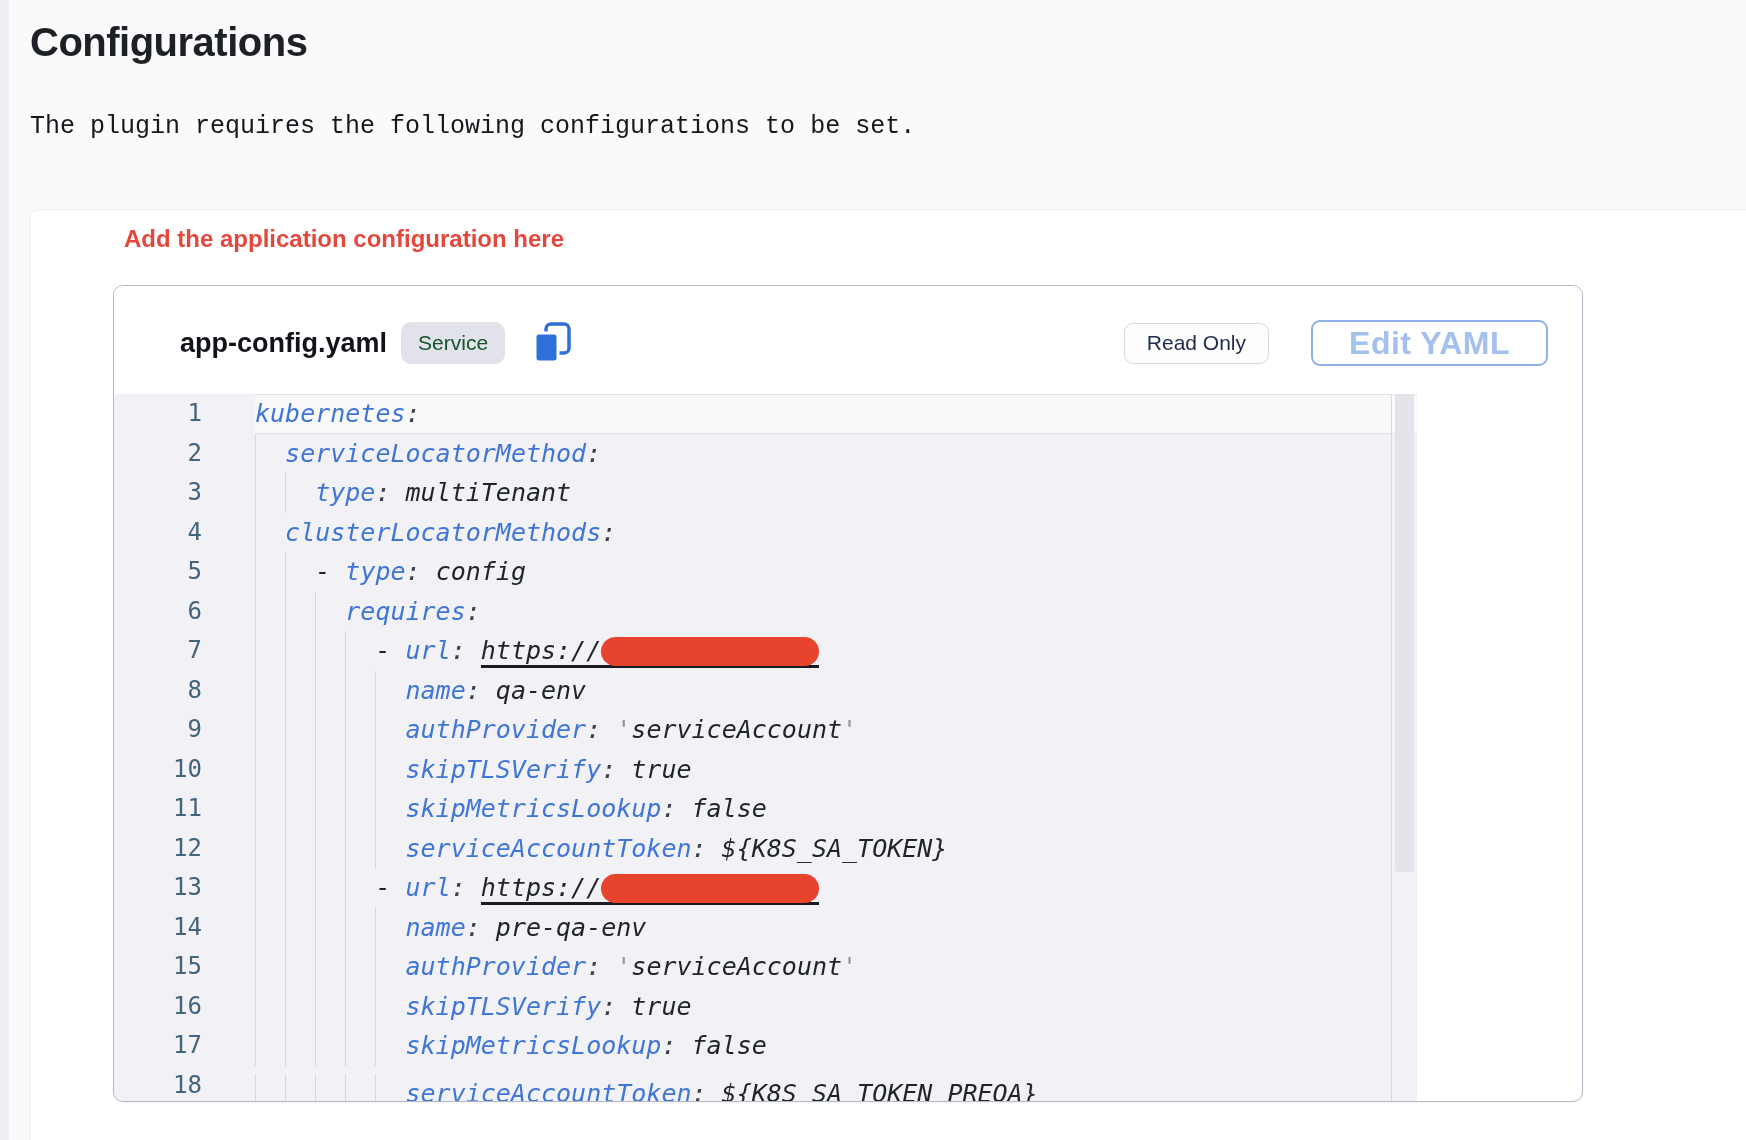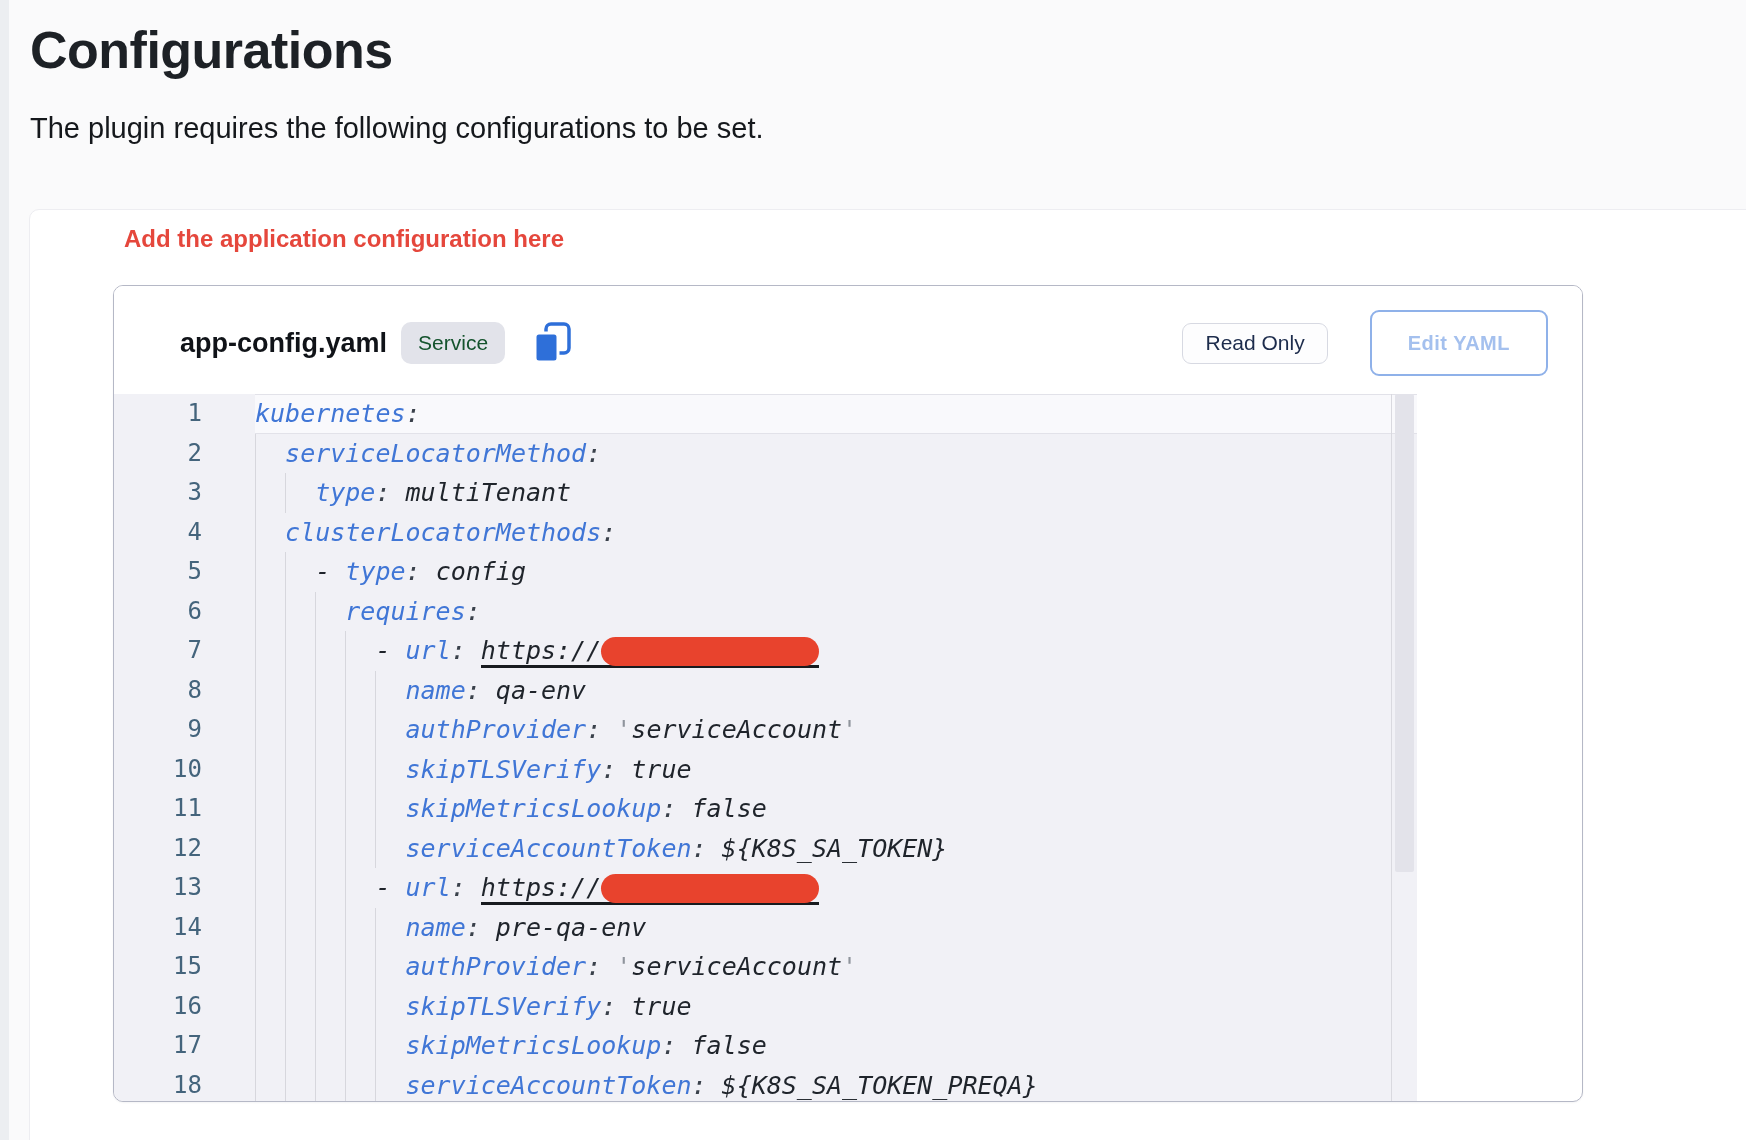--- a/index.html
+++ b/index.html
@@ -2,24 +2,24 @@
 <html><head>
 <meta charset="utf-8">
 <style>
   * { margin:0; padding:0; box-sizing:border-box; }
   html,body { width:1746px; height:1140px; overflow:hidden;
     background:#fafafb; font-family:"Liberation Sans", sans-serif; }
 
   .left-strip { position:absolute; left:0; top:0; width:9px; height:1140px;
     background:#eceef1; }
 
-  .page-title { position:absolute; left:30px; top:20px; font-size:52px;
+  .page-title { position:absolute; left:30px; top:20px; font-size:40px;
     font-weight:700; color:#1d2126; letter-spacing:-0.5px; }
-  .page-subtitle { position:absolute; left:30px; top:112px; font-size:29px;
-    color:#15181c; }
+  .page-subtitle { position:absolute; left:30px; top:112px; font-size:25px;
+    color:#15181c;font-family:Liberation Mono, monospace; }
 
   .panel { position:absolute; left:29px; top:209px; right:-2px; bottom:-2px;
     background:#ffffff; border:1px solid #ededf1; border-radius:10px 0 0 0; }
 
   .callout { position:absolute; left:94px; top:15px; font-size:24px;
     font-weight:700; color:#e5473c; }
 
   .card { position:absolute; left:83px; top:75px; width:1470px; height:817px;
     background:#fff; border:1.5px solid #b5b8c6; border-radius:10px;
     overflow:hidden; box-shadow:0 1px 2px rgba(40,40,60,.05); }
@@ -30,22 +30,22 @@
   .badge { margin-left:14px; background:#e2e3ea; color:#14532d;
     font-size:21px; font-weight:500; padding:9px 17px; border-radius:10px; }
   .copy-btn { margin-left:26px; width:44px; height:46px; border:none;
     background:transparent; cursor:pointer; display:flex; align-items:center;
     justify-content:center; }
   .spacer { flex:1; }
   .btn-readonly { background:#fdfdfe; border:1.5px solid #d7d9e2;
     border-radius:9px; font-size:21px; font-weight:500; color:#1d2c4c;
     padding:0 22px; height:41px; font-family:"Liberation Sans",sans-serif; }
   .btn-edit { margin-left:42px; background:#fff; border:2px solid #8fb1e9;
-    border-radius:9px; font-size:20px; font-weight:700; color:#a4c0ee;
-    letter-spacing:0.5px; padding:0 36px; height:66px;
+    border-radius:9px; font-size:32px; font-weight:700; color:#a4c0ee;
+    letter-spacing:0.5px; padding:0 36px; height:46px;
     font-family:"Liberation Sans",sans-serif; }
 
   .code { position:absolute; left:0; top:108px; bottom:0; width:1303px;
     background:#f1f1f6; border-bottom-left-radius:9px; overflow:hidden;
     font-family:"DejaVu Sans Mono", monospace; }
   .row { display:flex; height:39.5px; line-height:39.5px; font-size:25px; }
   .gutter { flex:none; width:141px; text-align:right; padding-right:53px;
     font-size:24px; color:#44647c; }
   .content { flex:1; white-space:pre; color:#1f242b;
     background-image:repeating-linear-gradient(to right,
@@ -156,20 +156,20 @@
         <div class="row">
           <span class="gutter">16</span>
           <span class="content" style="background-size: 9ch 100%;">          <span class="c-key">skipTLSVerify</span><span class="c-punc">:</span><span class="c-val"> true</span></span>
         </div>
         <div class="row">
           <span class="gutter">17</span>
           <span class="content" style="background-size: 9ch 100%;">          <span class="c-key">skipMetricsLookup</span><span class="c-punc">:</span><span class="c-val"> false</span></span>
         </div>
         <div class="row">
           <span class="gutter">18</span>
-          <span class="content" style="background-size: 9ch 100%;">          <span class="c-key">serviceAccountToken</span><span class="c-punc">:</span><span class="c-val"> ${K8S_SA_TOKEN_PREQA}</span></span>
+          <span class="content" style="background-size: 9ch 100%; margin-top: 8px;">          <span class="c-key">serviceAccountToken</span><span class="c-punc">:</span><span class="c-val"> ${K8S_SA_TOKEN_PREQA}</span></span>
         </div>
         <div class="sb">
         <div class="sb-thumb"></div>
       </div>
     </div>
   </div>
 </div>
 
 </body></html>

